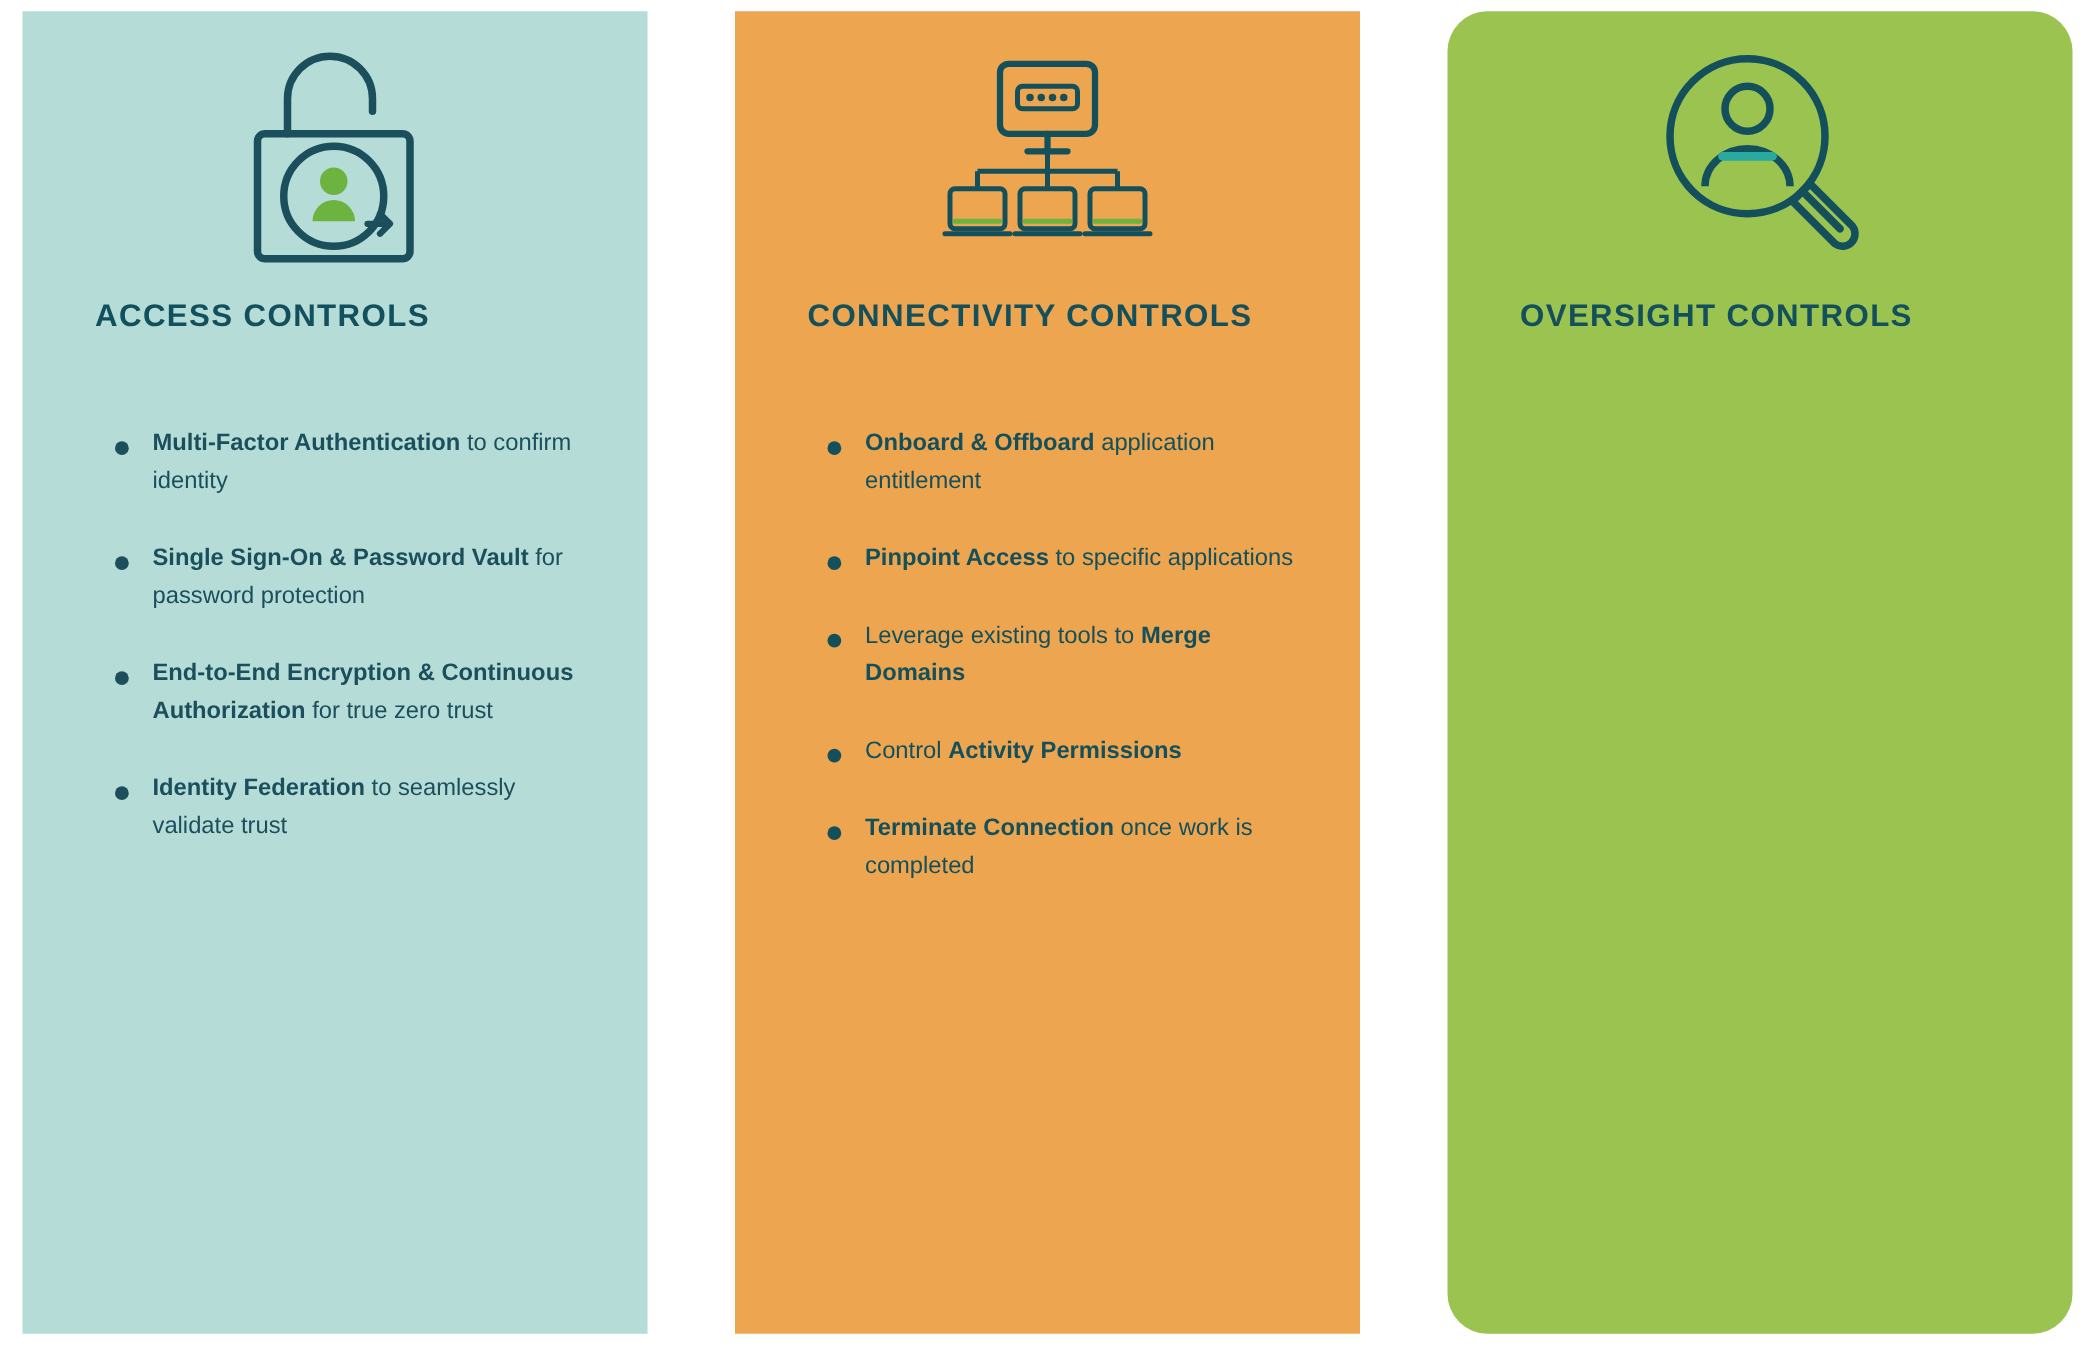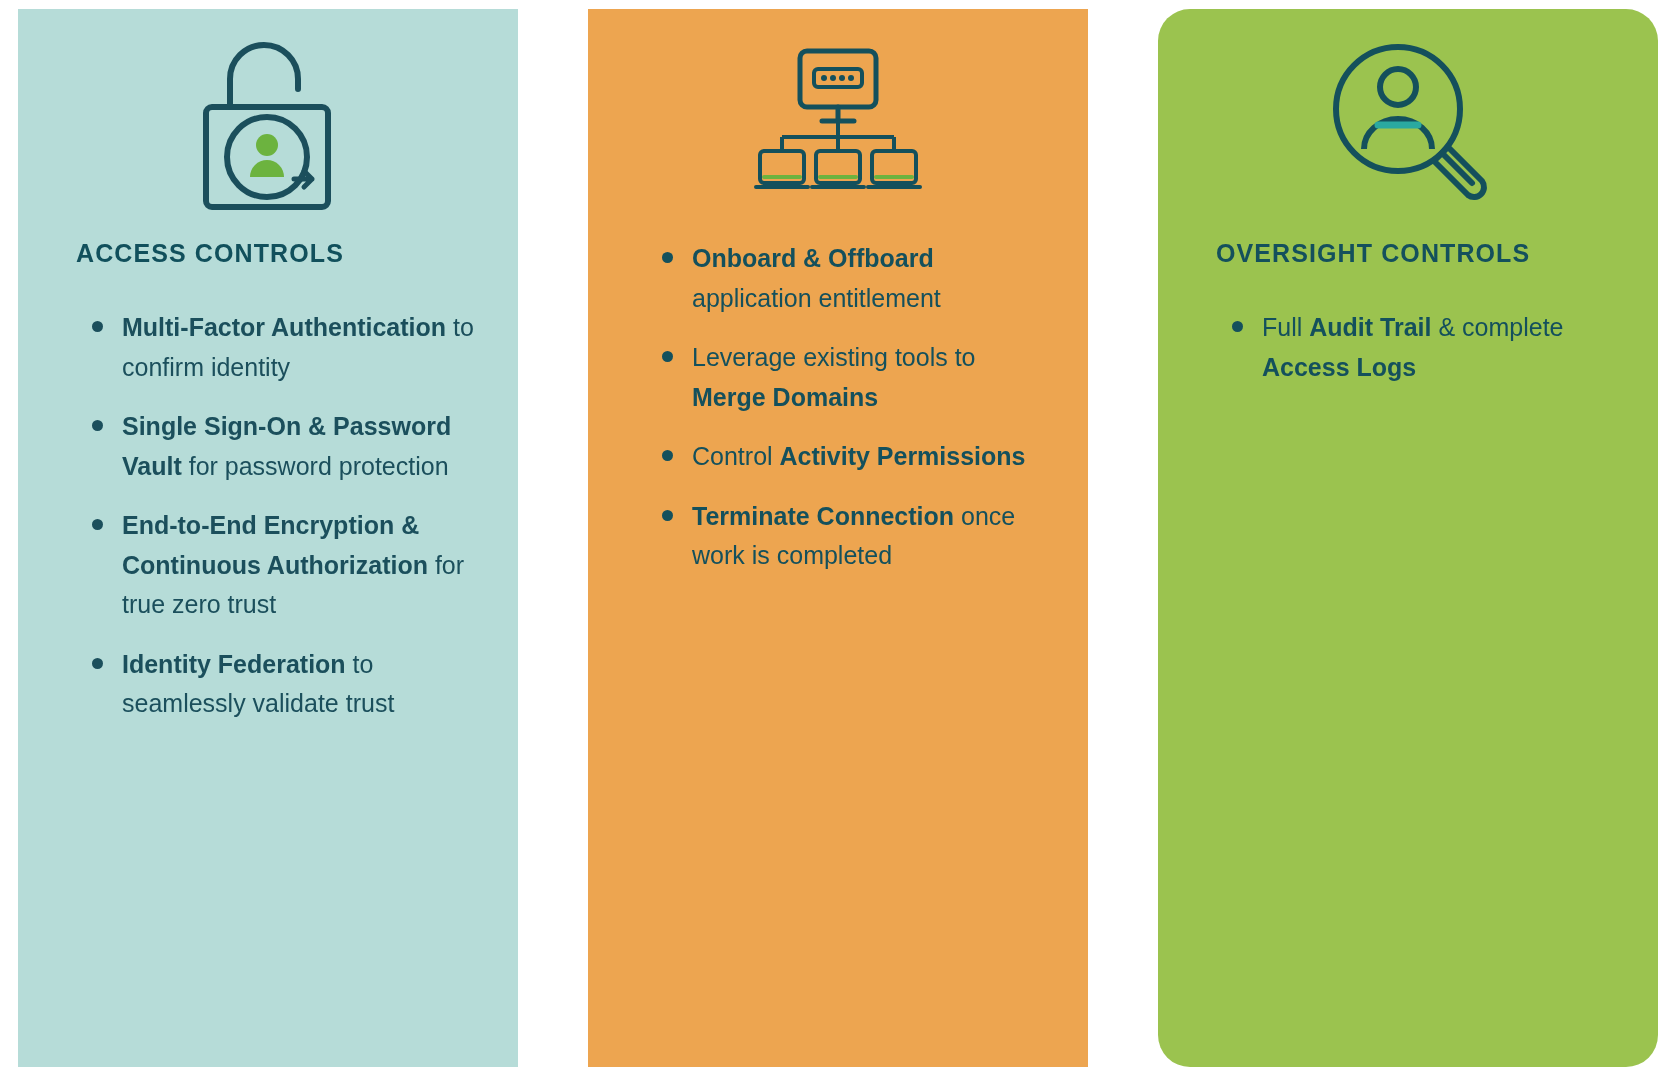--- a/index.html
+++ b/index.html
@@ -64,25 +64,26 @@
   }
   ul.bullets {
     list-style: none;
     margin: 0;
     padding: 0 40px 0 70px;
     width: 100%;
     box-sizing: border-box;
   }
   ul.bullets li {
     position: relative;
-    font-size: 25px;
+    font-size: 19px;
     line-height: 1.58;
     color: #1b4f5c;
     margin-bottom: 20px;
     padding-left: 34px;
+    margin-top: 32px;
   }
   ul.bullets li::before {
     content: "";
     position: absolute;
     left: 4px;
     top: 13px;
     width: 11px;
     height: 11px;
     border-radius: 50%;
     background: #1b4f5c;
@@ -133,38 +134,39 @@
           <circle cx="113" cy="49" r="3" fill="#14505c"></circle>
         <path d="M100 78 v12 M84 92 h32" stroke="#14505c" stroke-width="5" stroke-linecap="round"></path>
         <path d="M100 92 v16 M44 108 h112 M44 108 v14 M100 108 v14 M156 108 v14" stroke="#14505c" stroke-width="4" fill="none"></path>
         <rect x="22" y="122" width="44" height="32" rx="4" stroke="#14505c" stroke-width="4" fill="none"></rect>
         <rect x="78" y="122" width="44" height="32" rx="4" stroke="#14505c" stroke-width="4" fill="none"></rect>
         <rect x="134" y="122" width="44" height="32" rx="4" stroke="#14505c" stroke-width="4" fill="none"></rect>
         <path d="M18 158 h52 M74 158 h52 M130 158 h52" stroke="#14505c" stroke-width="4" stroke-linecap="round"></path>
         <path d="M26 148 h36 M82 148 h36 M138 148 h36" stroke="#6cb33f" stroke-width="4" stroke-linecap="round"></path>
       </svg>
     </div>
+    <div class="col-title">CONNECTIVITY CONTROLS</div>
     <ul class="bullets">
         <li><span class="li-text"><b>Onboard &amp; Offboard</b><span> application entitlement</span></span></li>
+        <li><span class="li-text"><b>Pinpoint Access</b><span> to specific applications</span></span></li>
         <li><span class="li-text"><span>Leverage existing tools to </span><b>Merge Domains</b></span></li>
         <li><span class="li-text"><span>Control </span><b>Activity Permissions</b></span></li>
         <li><span class="li-text"><b>Terminate Connection</b><span> once work is completed</span></span></li>
       </ul>
   </div>
 
   <div class="column col-oversight" style="background: rgb(155, 195, 79);">
     <div class="icon-wrap">
       <svg width="200" height="190" viewBox="0 0 200 190" fill="none">
         <circle cx="90" cy="80" r="62" stroke="#14505c" stroke-width="6" fill="none"></circle>
         <circle cx="90" cy="58" r="18" stroke="#14505c" stroke-width="6" fill="none"></circle>
         <path d="M56 120 a34 30 0 0 1 68 0" stroke="#14505c" stroke-width="6" fill="none"></path>
         <path d="M70 96 h40" stroke="#2aa9a0" stroke-width="7" stroke-linecap="round"></path>
         <path d="M134 124 l30 30" stroke="#14505c" stroke-width="6" stroke-linecap="round"></path>
         <path d="M140 118 l34 34 a10 10 0 0 1 -14 14 l-34 -34 z" stroke="#14505c" stroke-width="6" fill="none" stroke-linejoin="round"></path>
       </svg>
     </div>
     <div class="col-title">OVERSIGHT CONTROLS</div>
     <ul class="bullets">
-        <li><span class="li-text"><span>Full </span><b>Audit Trail</b><span> &amp; complete </span><b>Access Logs</b></span></li>
       </ul>
   </div>
 
 </div>
 
 </body></html>

